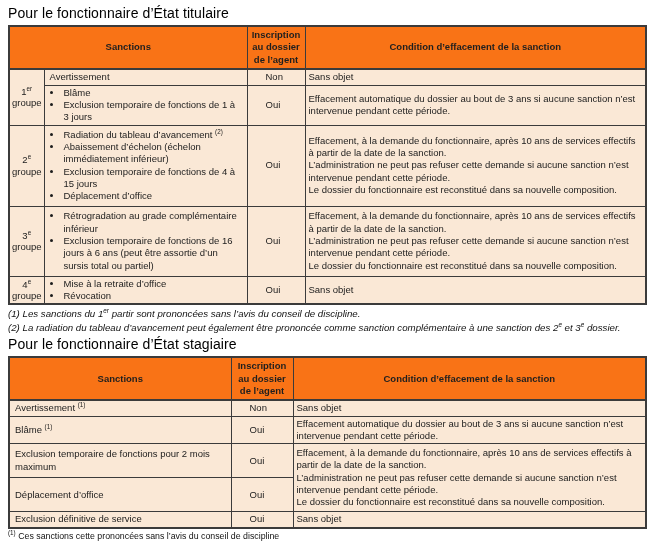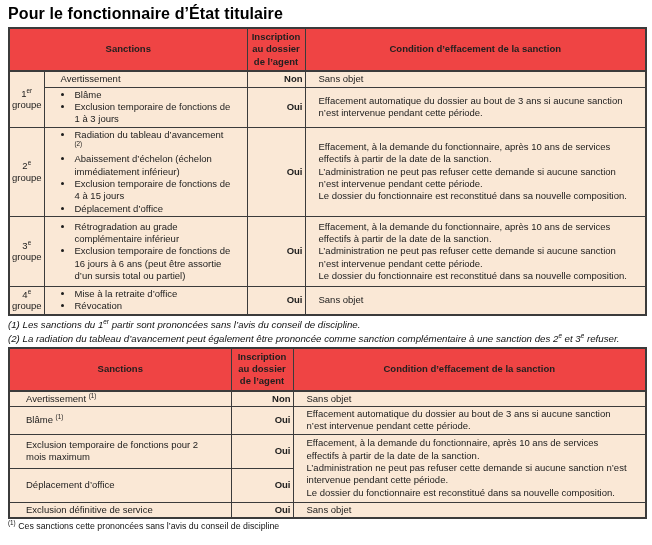--- a/index.html
+++ b/index.html
@@ -5,47 +5,47 @@
   html,body { margin:0; padding:0; background:#ffffff; }
   body {
     width:652px; height:545px; overflow:hidden;
     font-family:"Liberation Sans", sans-serif;
     color:#1c1c1c;
     -webkit-font-smoothing:antialiased;
   }
   .page { padding:3px 7px 0 8px; }
 
   .sec-title {
-    font-size:16px; font-weight:bold; color:#000;
+    font-size:14px; font-weight:normal; color:#000;
     margin:2px 0 4px 0; letter-spacing:0.1px;
   }
 
   table {
     border-collapse:collapse; table-layout:fixed;
     width:637px;
     border:2px solid #3b3b3b;
   }
   th, td { border:1px solid #3b3b3b; }
   thead th { border-bottom:2px solid #3b3b3b; }
 
   th {
-    background:#ef4444;
+    background:#f97316;
     font-size:9.5px; font-weight:bold; color:#1f1f1f;
     text-align:center; vertical-align:middle;
     padding:2px 3px; line-height:1.3;
   }
   td {
     background:#FAE8D6;
     font-size:9.5px; line-height:1.3;
-    padding:1px 16px; vertical-align:middle;
+    padding:1px 5px; vertical-align:middle;
     text-align:left;
   }
-  td.mid { text-align:right; padding:1px 2px;font-weight:bold; }
+  td.mid { text-align:left; padding:1px 18px; }
   td.group { text-align:center; padding:1px 1px; line-height:1.2; }
-  td.cond { padding:1px 13px; }
+  td.cond { padding:1px 3px; }
 
   ul.blist { margin:0; padding:0 0 0 13px; list-style:disc outside; }
   ul.blist li { margin:0; padding-left:1px; }
 
   sup { font-size:6.3px; line-height:0; }
 
   
   .t1 .hrow  { height:40px; }
   .t1 .r1    { height:16px; }
   .t1 .r2    { height:36px; }
@@ -176,23 +176,24 @@
         <td class="mid">Oui</td>
         <td class="cond">
             <div>Sans objet</div>
           </td>
       </tr>
     </tbody>
   </table>
 
   <div class="fnotes">
     <div class="fnote"><span>(1) Les sanctions du 1</span><sup>er</sup><span> partir sont prononcées sans l’avis du conseil de discipline.</span></div>
-    <div class="fnote"><span>(2) La radiation du tableau d’avancement peut également être prononcée comme sanction complémentaire à une sanction des 2</span><sup>e</sup><span> et 3</span><sup>e</sup><span> refuser.</span></div>
+    <div class="fnote"><span>(2) La radiation du tableau d’avancement peut également être prononcée comme sanction complémentaire à une sanction des 2</span><sup>e</sup><span> et 3</span><sup>e</sup><span> dossier.</span></div>
   </div>
 
+  <div class="sec-title">Pour le fonctionnaire d’État stagiaire</div>
 
   <table class="t2">
     <colgroup>
         <col class="c-sanc">
         <col class="c-insc">
         <col class="c-cond">
       </colgroup>
     <thead>
       <tr class="hrow">
         <th>Sanctions</th>

